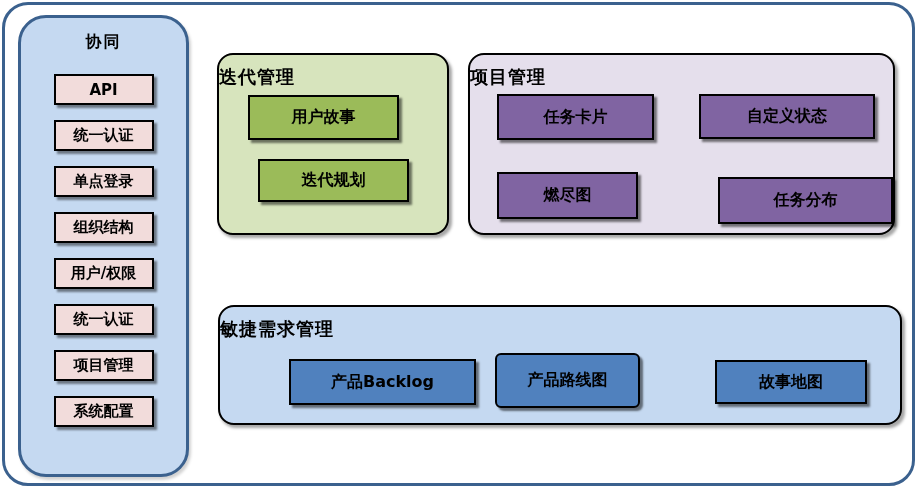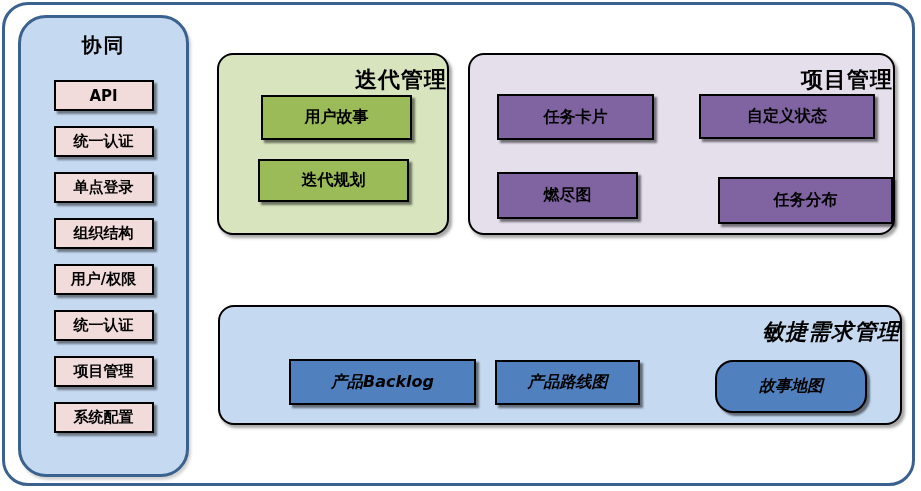--- a/index.html
+++ b/index.html
@@ -29,21 +29,21 @@
   }
 
   
   .sidebar{
     position:absolute;left:13px;top:10px;width:171px;height:462px;
     box-sizing:border-box;background:var(--blue-light);
     border:3px solid var(--frame-border);border-radius:28px;
     box-shadow:2px 3px 3px rgba(0,0,0,0.18);
   }
   .sidebar-title{
-    text-align:center;margin-top:14px;font-size:20px;font-weight:bold;
+    text-align:center;margin-top:14px;font-size:16px;font-weight:bold;
     letter-spacing:2px;
   }
   .sidebar-items{
     display:flex;flex-direction:column;align-items:center;
     gap:15px;margin-top:21px;
   }
   .side-item{
     width:100px;height:31px;box-sizing:border-box;
     background:var(--pink);border:2.5px solid var(--node-border);
     display:flex;align-items:center;justify-content:center;
@@ -51,52 +51,52 @@
     box-shadow:2.5px 3px 2px rgba(0,0,0,0.45);
   }
 
   
   .panel{
     position:absolute;box-sizing:border-box;
     border:2px solid var(--node-border);border-radius:16px;
     box-shadow:2.5px 3px 3px rgba(0,0,0,0.35);
   }
   .panel-title{
-    text-align:right;margin-top:10px;font-size:22px;font-weight:bold;
+    text-align:left;margin-top:10px;font-size:18px;font-weight:bold;
     letter-spacing:1px;
   }
   .panel-iteration{left:212px;top:48px;width:232px;height:182px;background:var(--green-light);}
   .panel-kanban{left:463px;top:48px;width:427px;height:182px;background:var(--purple-light);}
-  .panel-requirements{left:213px;top:300px;width:684px;height:120px;background:var(--blue-light);font-style:italic;}
+  .panel-requirements{left:213px;top:300px;width:684px;height:120px;background:var(--blue-light);}
 
   .node{
     position:absolute;box-sizing:border-box;
     border:2.5px solid var(--node-border);
     display:flex;align-items:center;justify-content:center;
     font-size:16px;font-weight:bold;
     box-shadow:3px 3px 2px rgba(0,0,0,0.5);
   }
   .node-green{background:var(--green);}
   .node-purple{background:var(--purple);}
   .node-blue{background:var(--blue);}
 
   
-  .n-user-story{left:42px;top:40px;width:151px;height:45px;}
+  .n-user-story{left:29px;top:40px;width:151px;height:45px;}
   .n-iter-plan{left:39px;top:104px;width:151px;height:43px;}
 
   
   .n-task-card{left:27px;top:39px;width:157px;height:46px;}
   .n-custom-status{left:229px;top:39px;width:176px;height:45px;}
   .n-burndown{left:27px;top:117px;width:141px;height:47px;}
   .n-task-dist{left:248px;top:122px;width:175px;height:47px;}
 
   
   .n-backlog{left:69px;top:52px;width:187px;height:46px;}
-  .n-roadmap{left:275px;top:53px;width:145px;height:45px;}
-  .n-storymap{left:495px;top:53px;width:152px;height:53px;border-radius:18px;}
+  .n-roadmap{left:275px;top:46px;width:145px;height:55px;border-radius:6px;}
+  .n-storymap{left:495px;top:53px;width:152px;height:44px;}
 </style>
 </head>
 <body>
 
 <div class="canvas">
   <div class="outer-frame">
 
     <div class="sidebar">
       <div class="sidebar-title">协同</div>
       <div class="sidebar-items">

